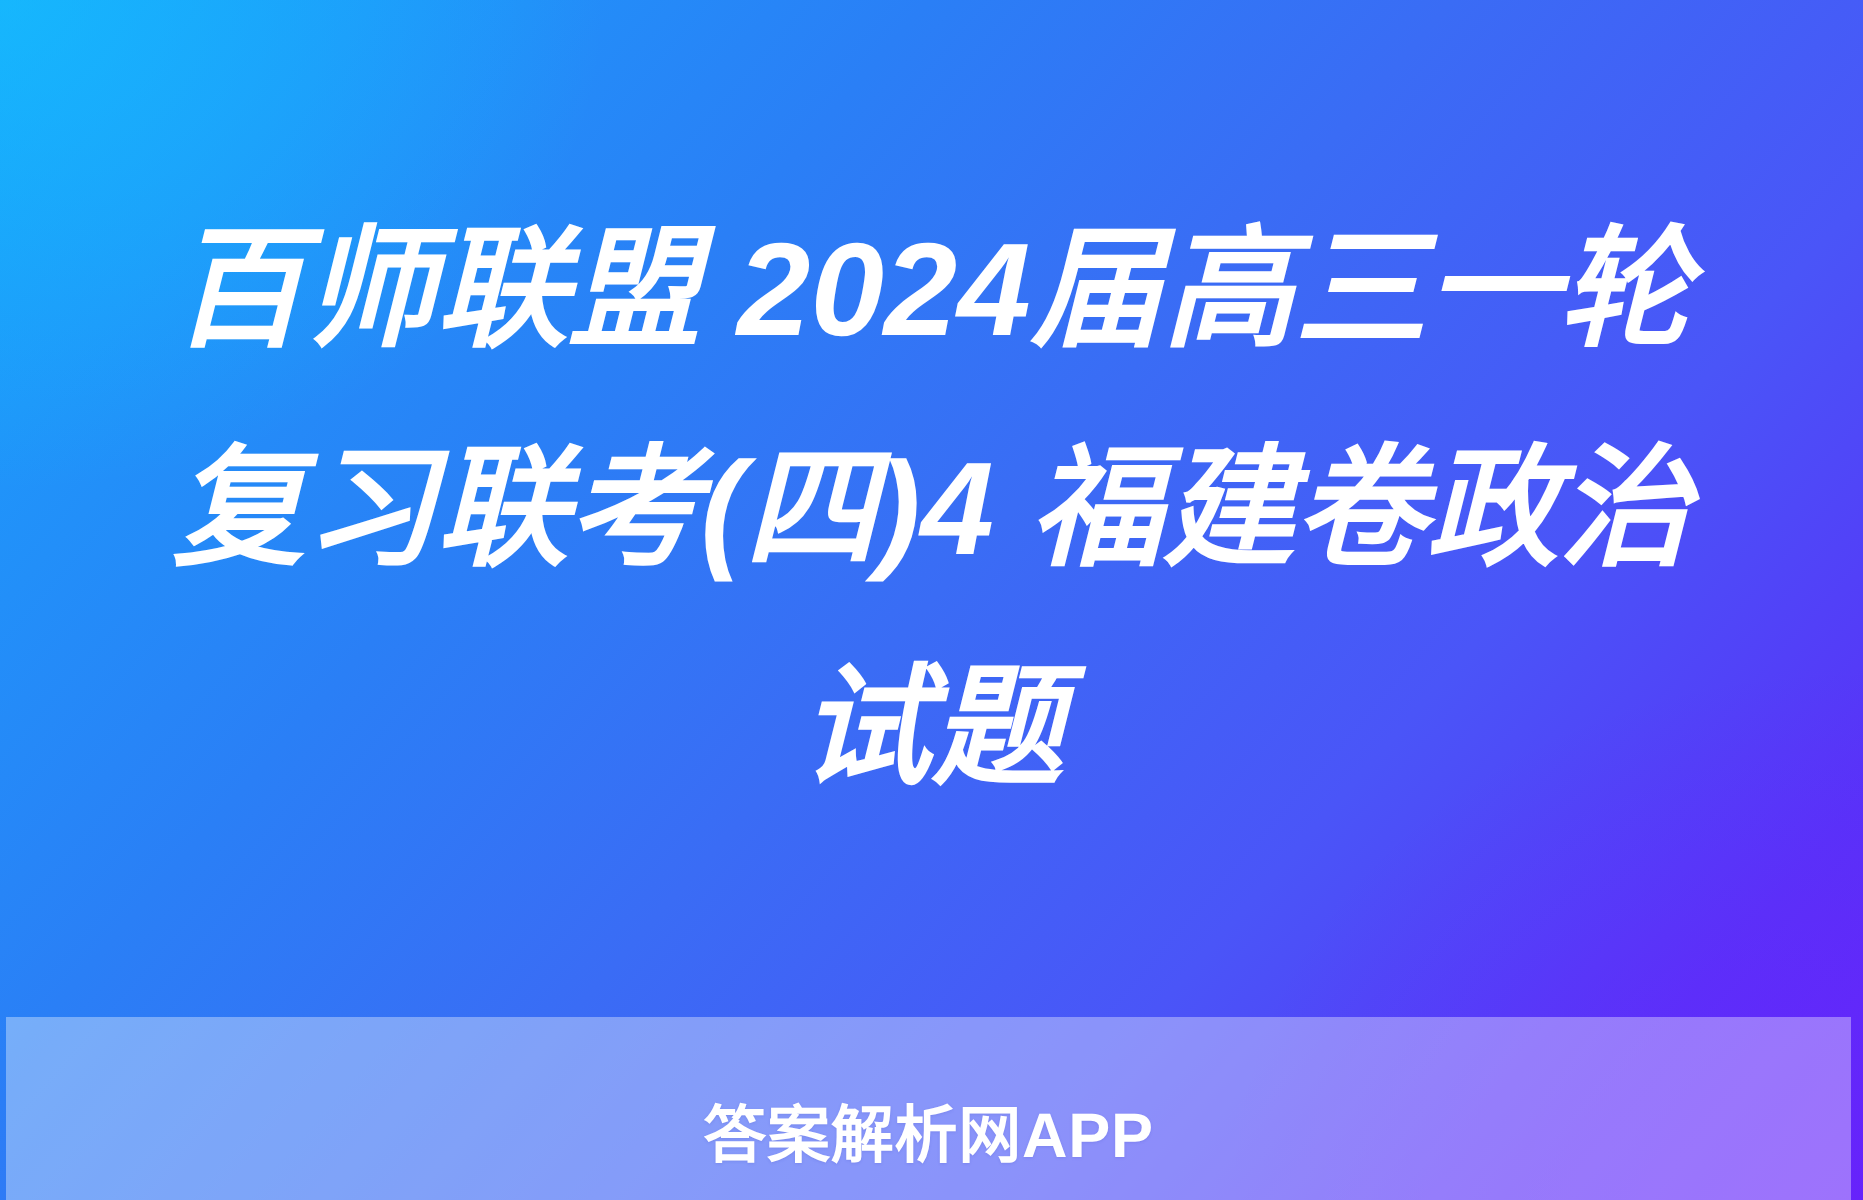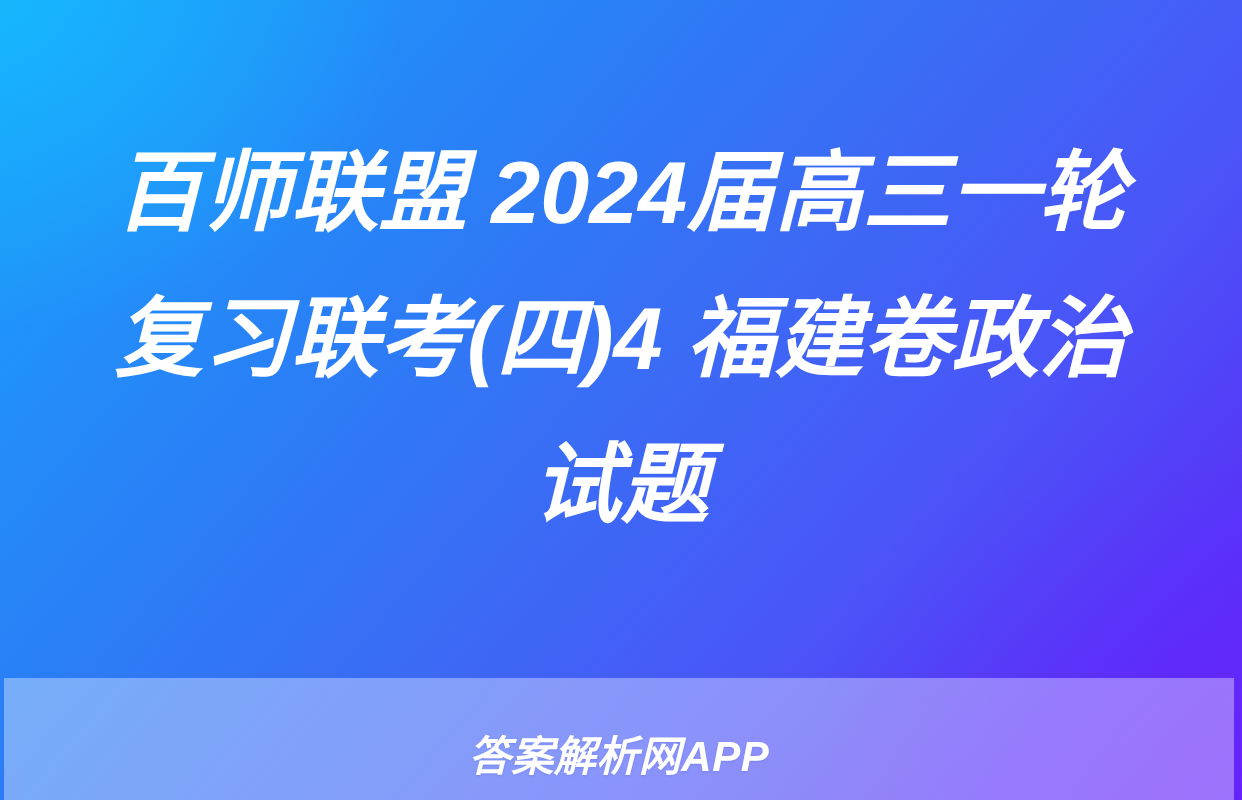--- a/index.html
+++ b/index.html
@@ -98,21 +98,20 @@
     display: flex;
     align-items: center;
     justify-content: center;
     z-index: 4;
     box-sizing: border-box;
   }
 
   .watermark-text {
     color: #ffffff;
     font-weight: 700;
-    font-style: italic;
     font-size: 42px;
     line-height: 1;
     letter-spacing: 0.5px;
     white-space: nowrap;
     text-shadow: 0 1px 2px rgba(60, 70, 190, 0.18);
     margin-top: 36px;
   }
 </style>
 </head>
 <body>

